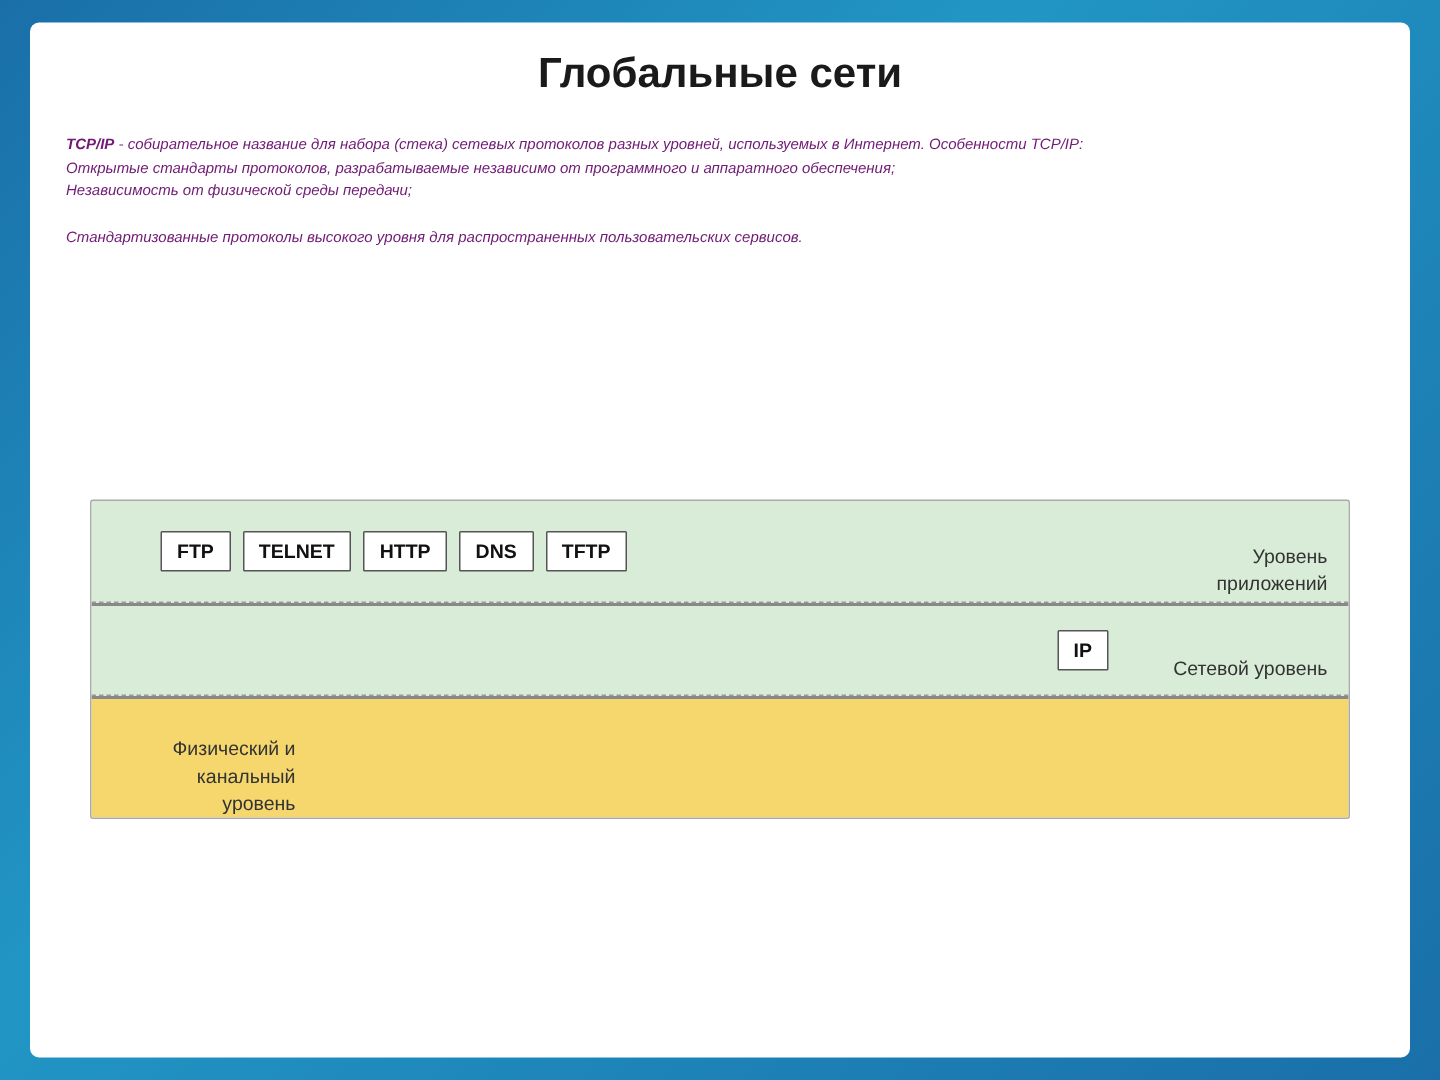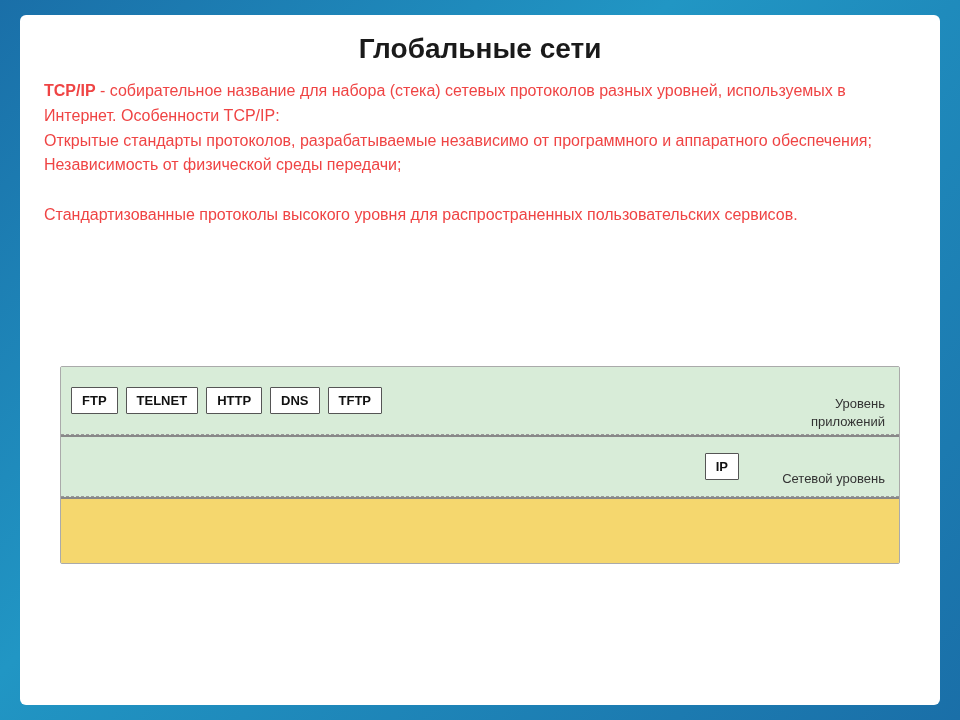--- a/index.html
+++ b/index.html
@@ -16,35 +16,36 @@
     }
 
     .slide {
       width: 920px;
       height: 690px;
       background: white;
       border-radius: 6px;
       padding: 18px 24px 16px 24px;
       display: flex;
       flex-direction: column;
-      gap: 10px;
+      gap: 20px;
     }
 
     .title {
       text-align: center;
       font-size: 28px;
       font-weight: bold;
       color: #1a1a1a;
       margin-bottom: 4px;
     }
 
     .description {
-      font-size: 16px;
+      font-size: 10px;
       line-height: 1.55;
-      color: #ef4444;
+      color: #701a75;
+      font-style: italic;
     }
 
     .description .bold {
       font-weight: bold;
     }
 
     .diagram-wrapper {
       flex: 1;
       display: flex;
       align-items: center;
@@ -122,20 +123,21 @@
       color: #111;
       border-radius: 1px;
       white-space: nowrap;
     }
 
     .protocols-row {
       display: flex;
       align-items: center;
       gap: 8px;
       flex: 1;
+      margin-left: 36px;
     }
   </style>
 </head>
 <body>
 
 <div class="slide">
   <h1 class="title">Глобальные сети</h1>
 
   <div class="description">
     <span class="bold">TCP/IP</span><span> - собирательное название для набора (стека) сетевых протоколов разных уровней, используемых в Интернет. Особенности TCP/IP:</span><br>
@@ -163,17 +165,18 @@
 
 
       <div class="layer layer-network" style="border-top: 2px solid #888;">
         <div class="layer-content" style="padding-left: 100px; justify-content: flex-end;">
           <div class="protocol-box">IP</div>
         </div>
         <div class="layer-label">Сетевой уровень</div>
       </div>
 
       <div class="layer layer-physical" style="border-top: 2px solid #888;">
+        <div class="layer-label" style="line-height:1.4;">Физический и канальный<br>уровень</div>
       </div>
 
     </div>
   </div>
 </div>
 
 </body></html>

